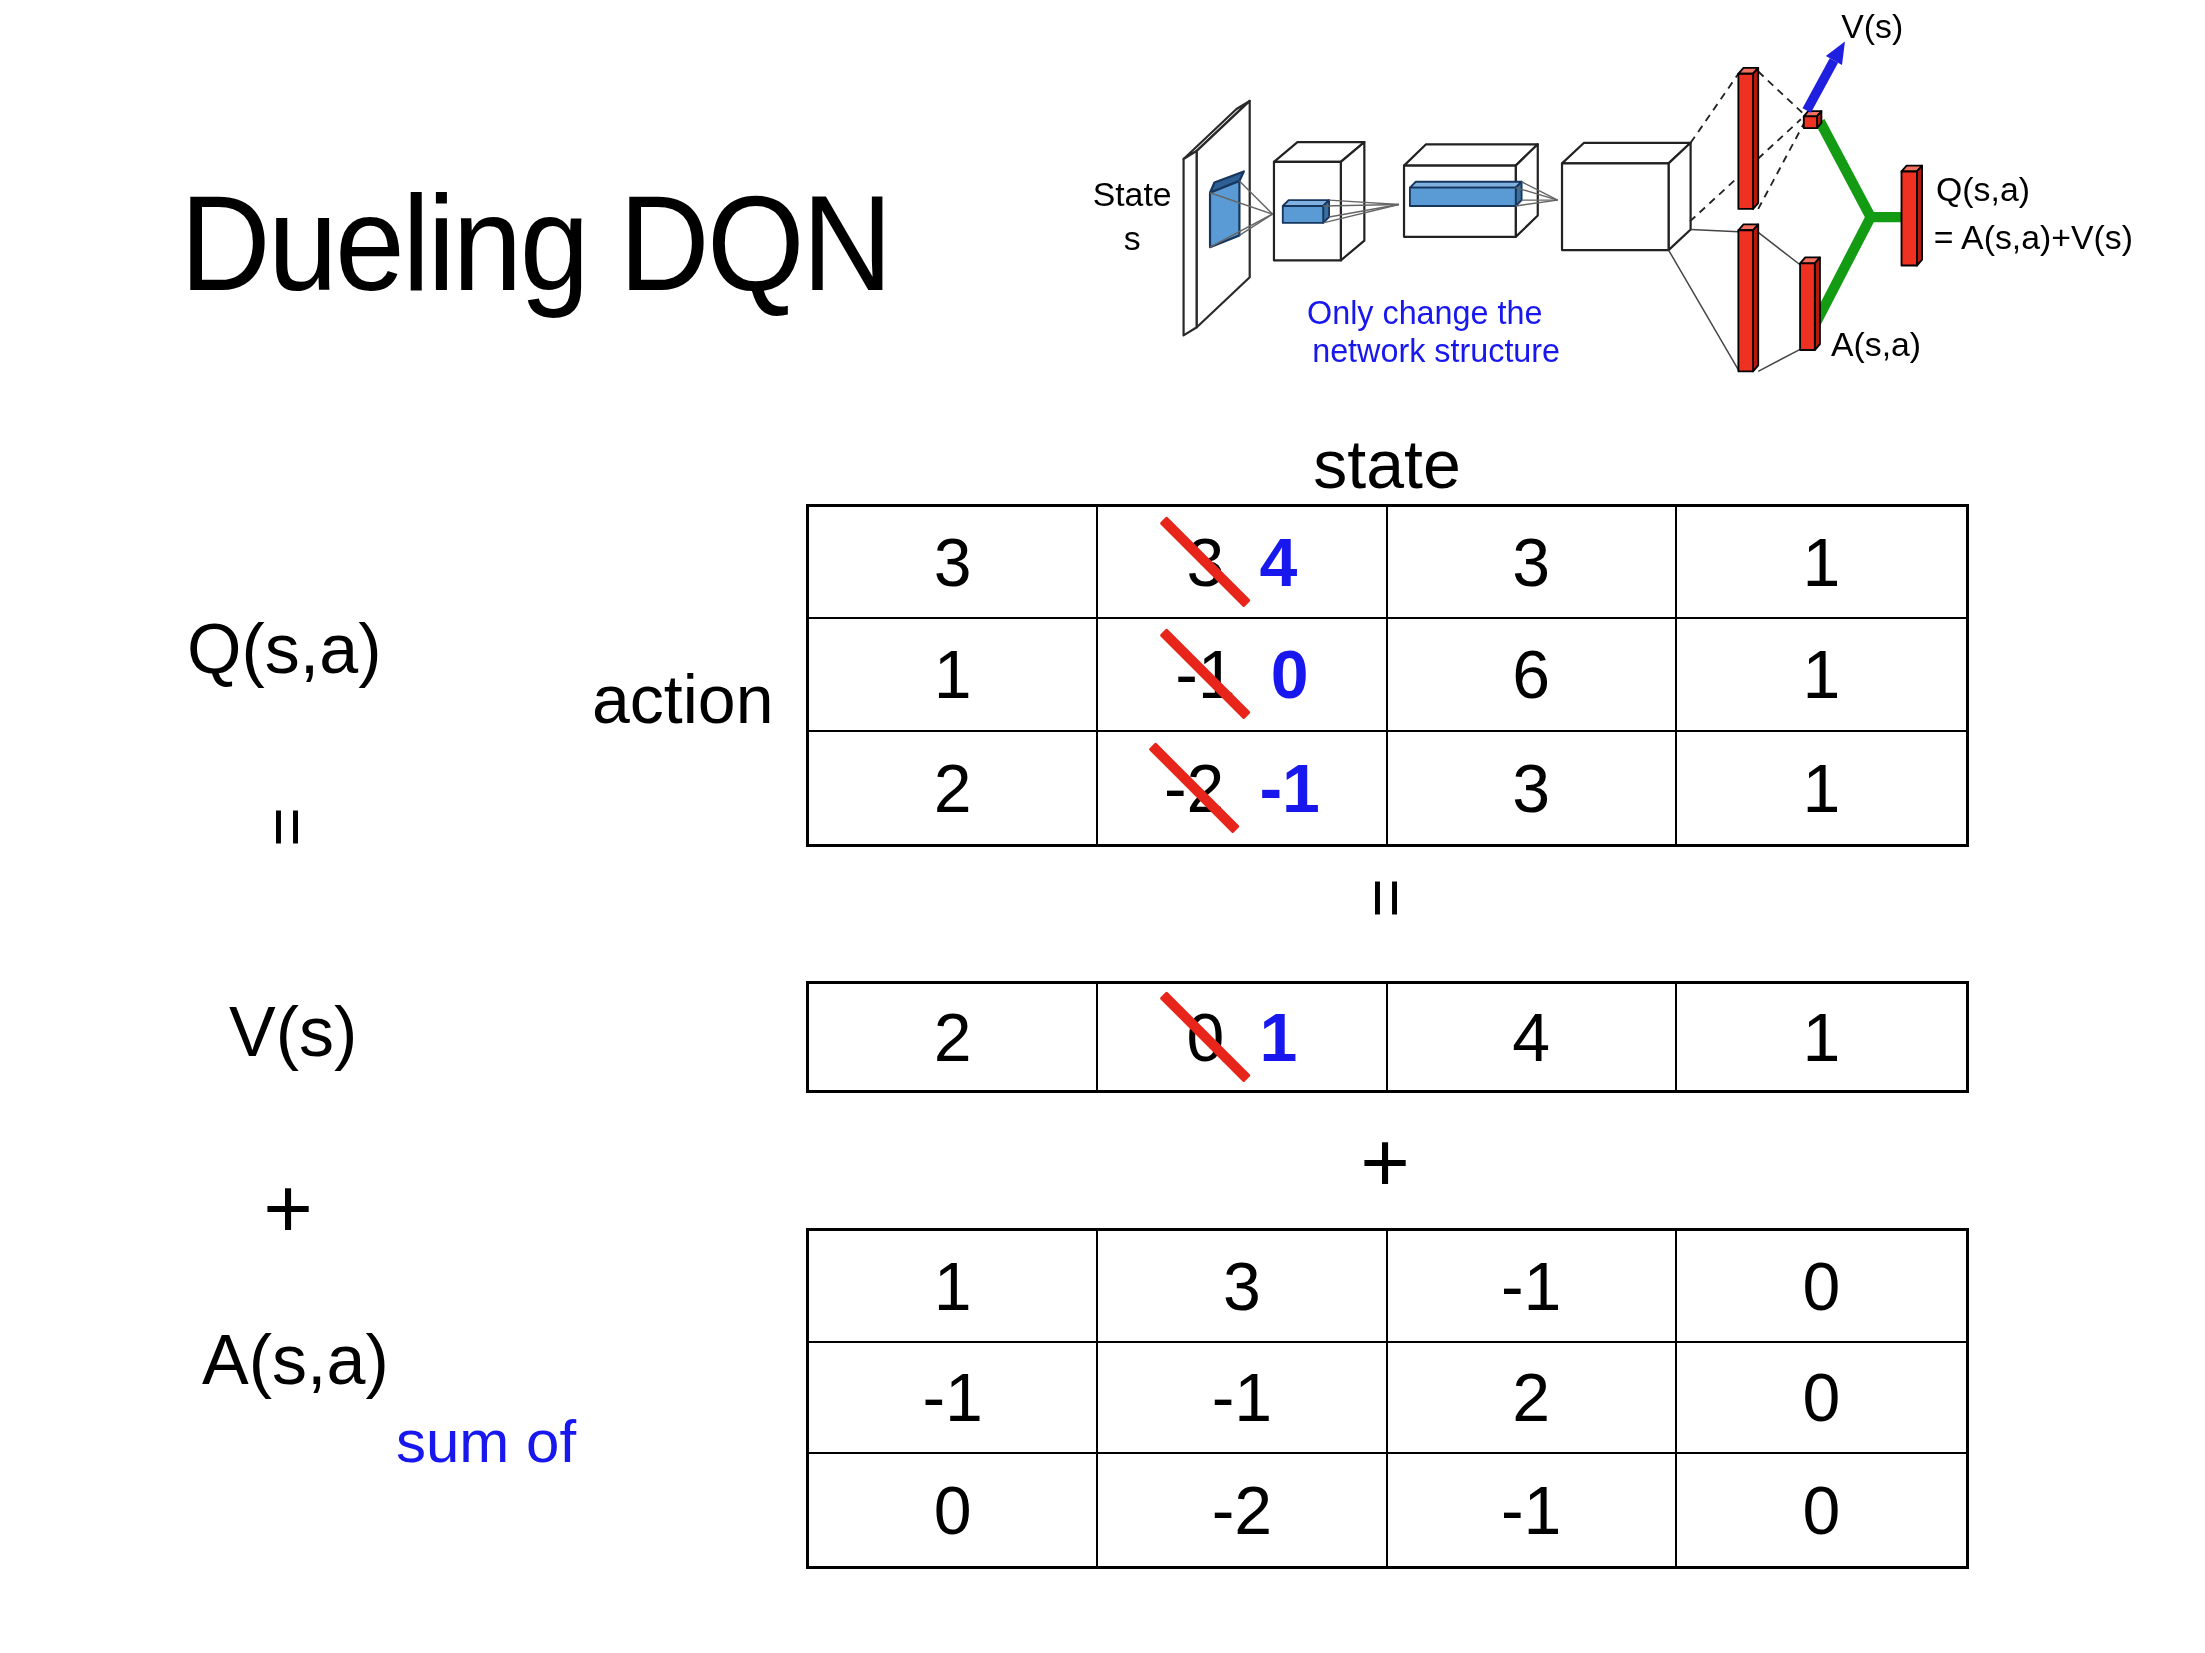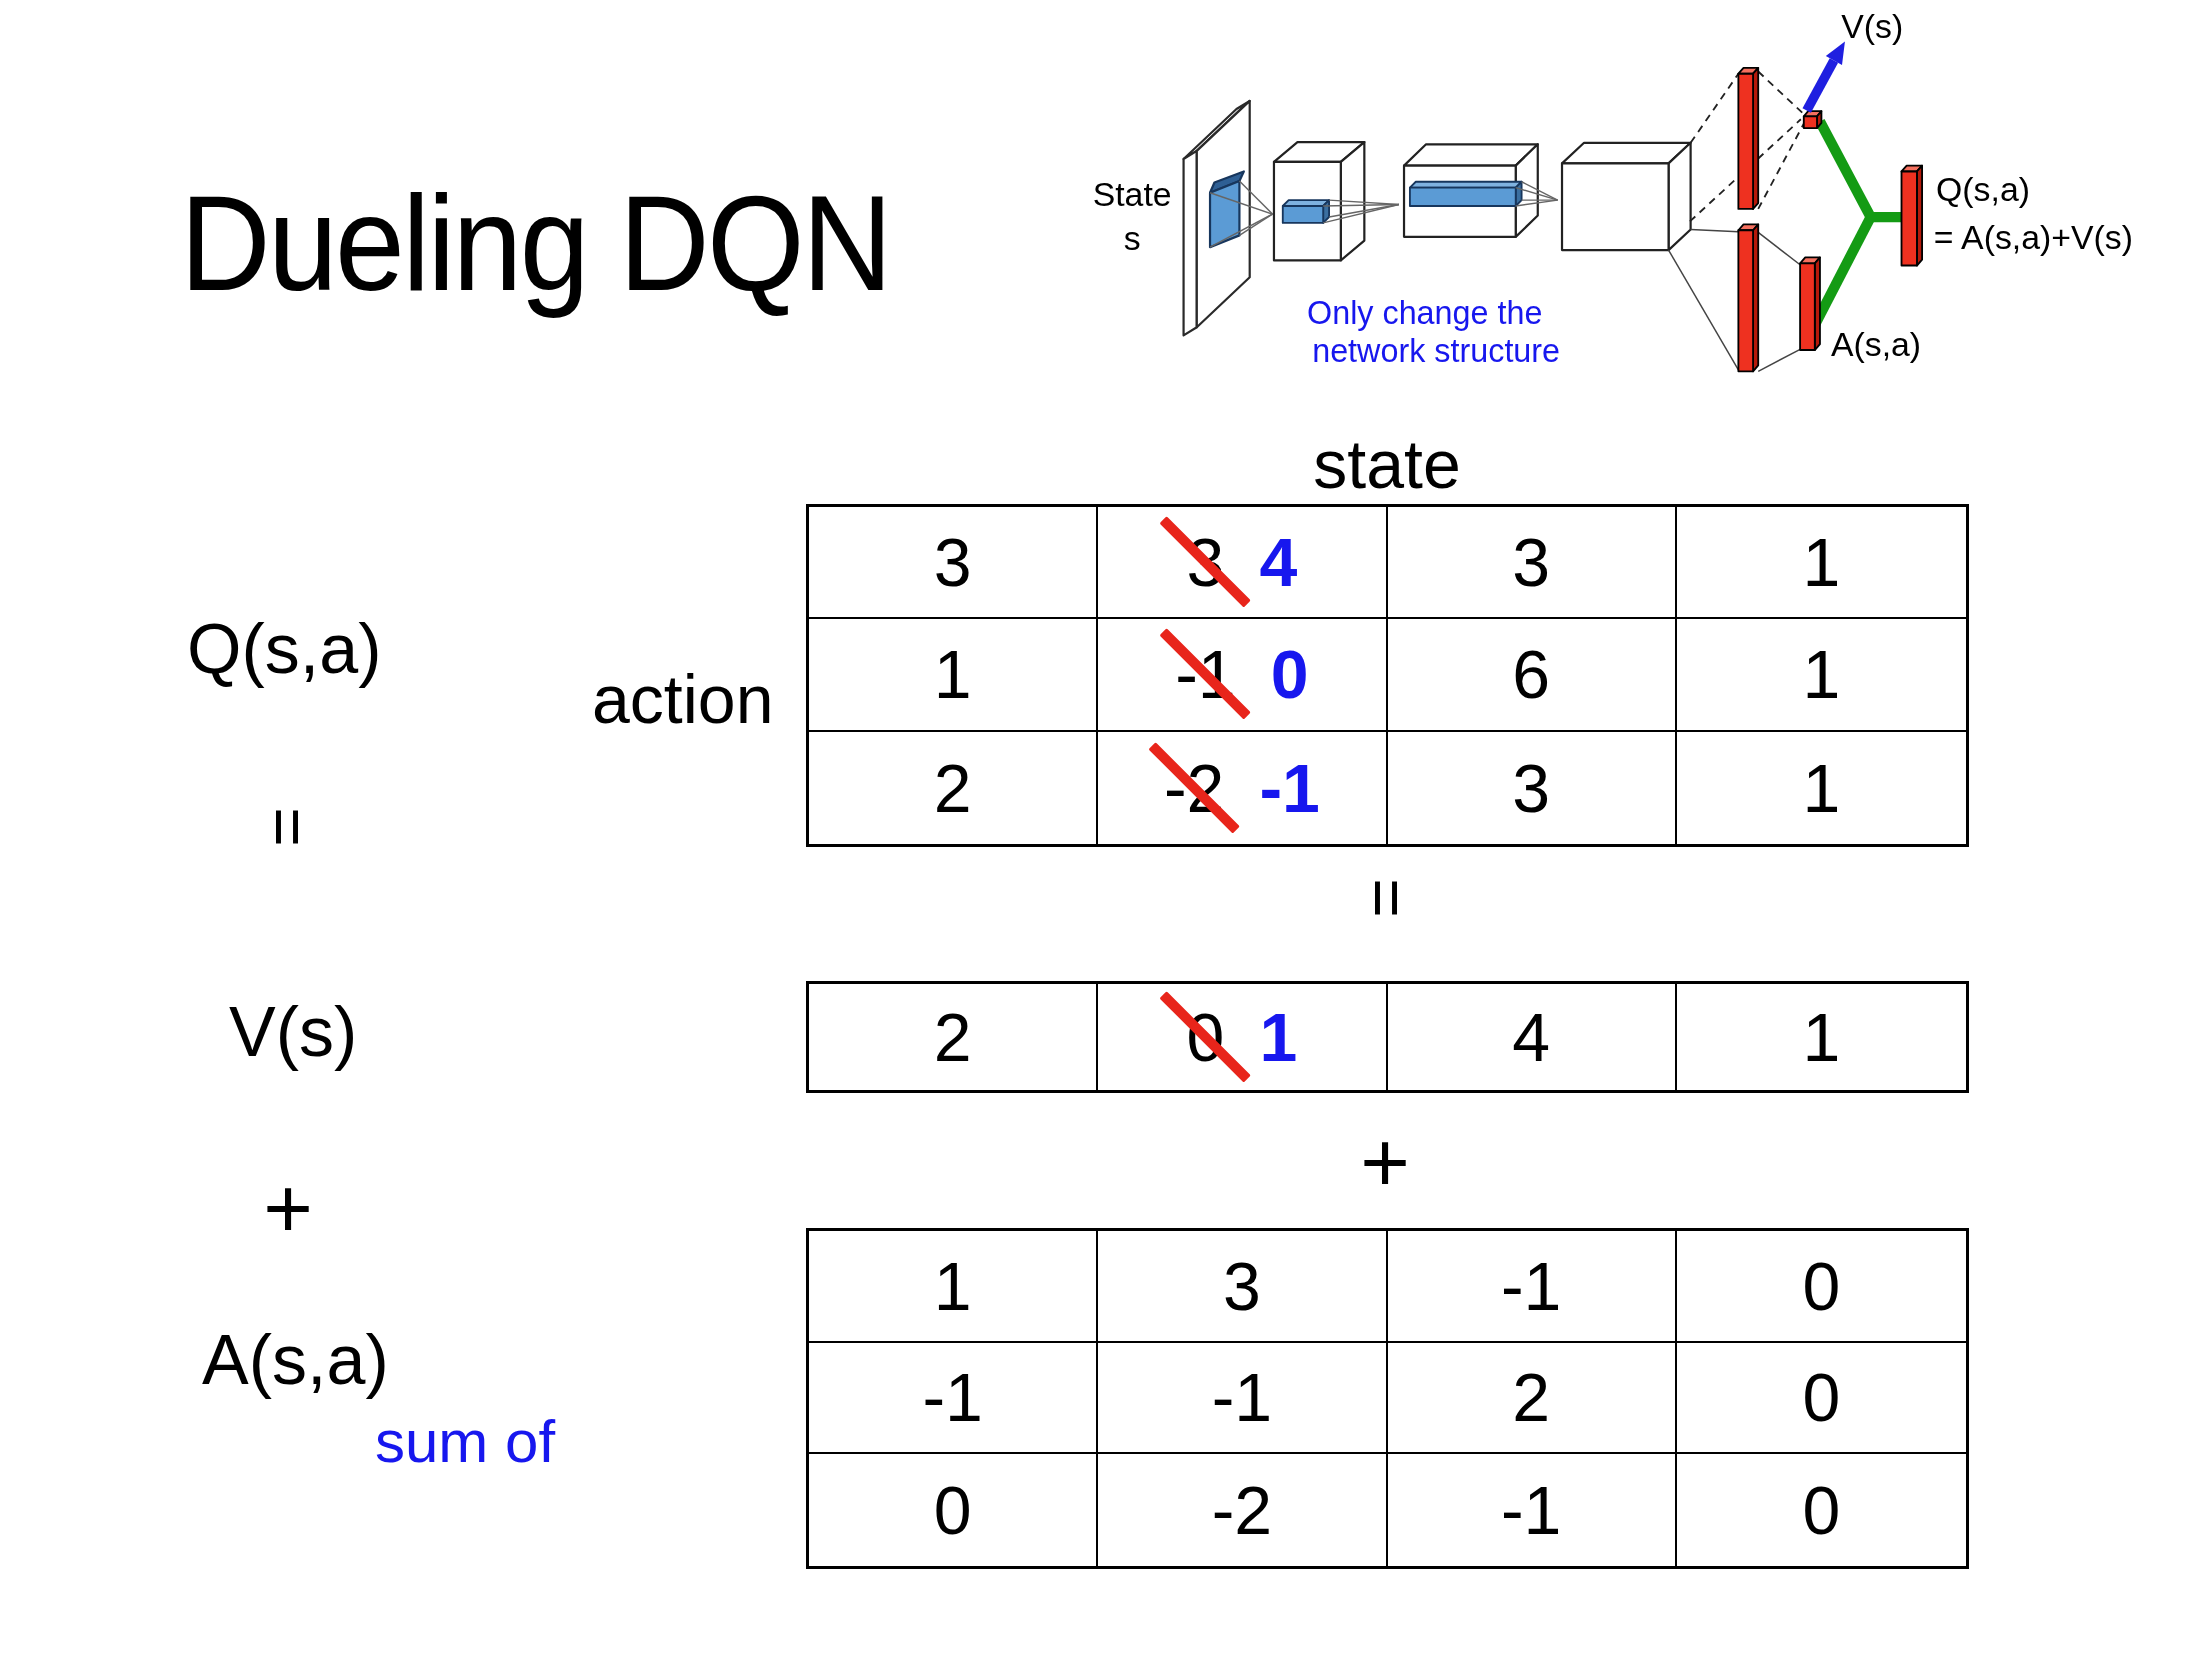--- a/index.html
+++ b/index.html
@@ -10,21 +10,21 @@
   .title{left:180px;top:173px;font-size:135px;line-height:1.05;letter-spacing:-2.9px;
          font-weight:400;transform:scaleX(0.93);transform-origin:left top;white-space:nowrap;}
 
   .side-label{font-size:70px;white-space:nowrap;}
   .axis-label{font-size:68px;white-space:nowrap;}
   .rot-eq{font-size:68px;transform:translate(-50%,-50%) rotate(90deg);transform-origin:center;}
   .plus{font-size:85px;transform:translate(-50%,-50%);}
   .note{font-size:60px;color:#1717ee;white-space:nowrap;}
   .note .ln{display:block;}
   .note-avg .ln{line-height:93px;}
-  .note-sum .ln{line-height:82px;}
+  .note-sum .ln{line-height:82px;margin-left:21px;}
 
   .mtx{position:absolute;left:806px;width:1163px;border:3.7px solid #000;box-sizing:border-box;
        display:grid;grid-template-columns:repeat(4,1fr);background:#fff;}
   .mtx-q{top:504px;height:343px;grid-template-rows:repeat(3,1fr);}
   .mtx-v{top:981px;height:112px;grid-template-rows:1fr;}
   .mtx-a{top:1228px;height:341px;grid-template-rows:repeat(3,1fr);}
   .cell{display:flex;align-items:center;justify-content:center;font-size:68px;
         box-sizing:border-box;gap:35px;}
   .cell.br{border-right:2.9px solid #000;}
   .cell.bb{border-bottom:2.9px solid #000;}

